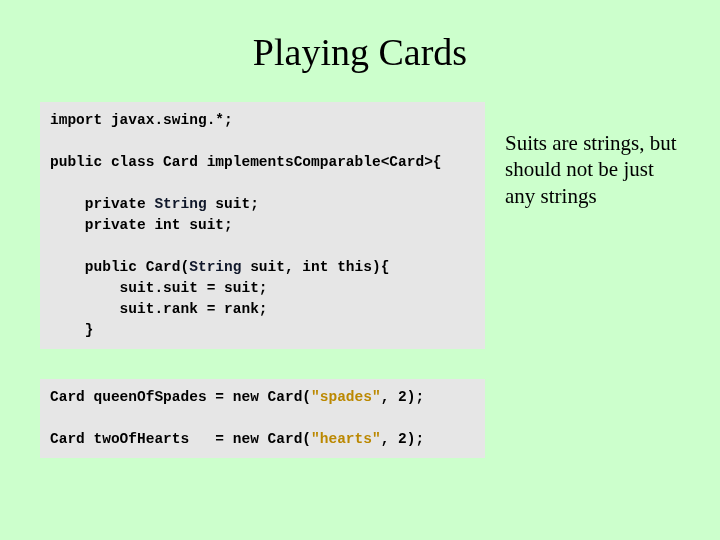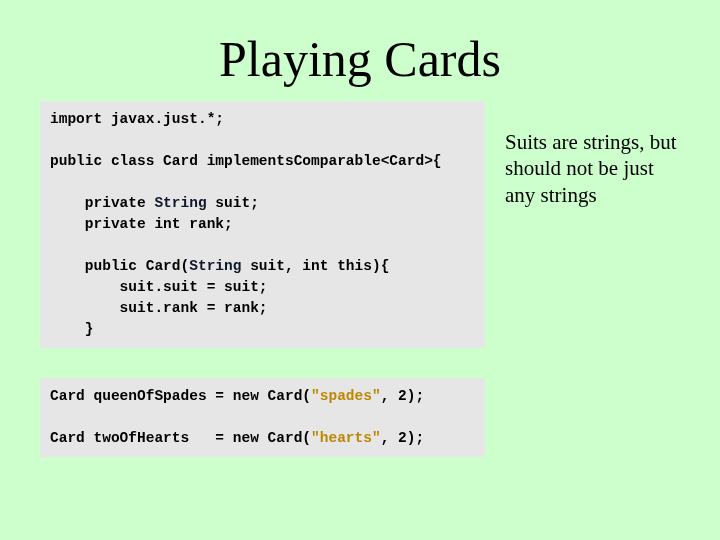--- a/index.html
+++ b/index.html
@@ -5,23 +5,23 @@
   * { margin: 0; padding: 0; box-sizing: border-box; }
   html, body { width: 720px; height: 540px; }
   body {
     background: #ccffcc;
     font-family: Georgia, 'Times New Roman', serif;
     color: #000;
     padding: 30px 40px 20px 40px;
   }
   .title {
     text-align: center;
-    font-size: 50px;
+    font-size: 38px;
     font-weight: normal;
-    margin-bottom: 13px;
+    margin-bottom: 28px;
   }
   .content {
     display: flex;
     gap: 20px;
   }
   .left {
     flex: 0 0 445px;
     display: flex;
     flex-direction: column;
     gap: 30px;
@@ -50,26 +50,26 @@
 </style>
 </head>
 <body>
 
 <h1 class="title">Playing Cards</h1>
 
 <div class="content">
 
   <div class="left">
 
-    <div class="codebox"><span>import javax.just.*;</span>
+    <div class="codebox"><span>import javax.swing.*;</span>
 
 <span>public class Card implementsComparable&lt;Card&gt;{</span>
 
 <span>    private </span><span class="type">String</span><span> suit;</span>
-<span>    private int rank;</span>
+<span>    private int suit;</span>
 
 <span>    public Card(</span><span class="type">String</span><span> suit, int this){</span>
 <span>        suit.suit = suit;</span>
 <span>        suit.rank = rank;</span>
 <span>    }</span></div>
 
     <div class="codebox"><span>Card queenOfSpades = new Card(</span><span class="str">"spades"</span><span>, 2);</span>
 
 <span>Card twoOfHearts   = new Card(</span><span class="str">"hearts"</span><span>, 2);</span></div>
 

